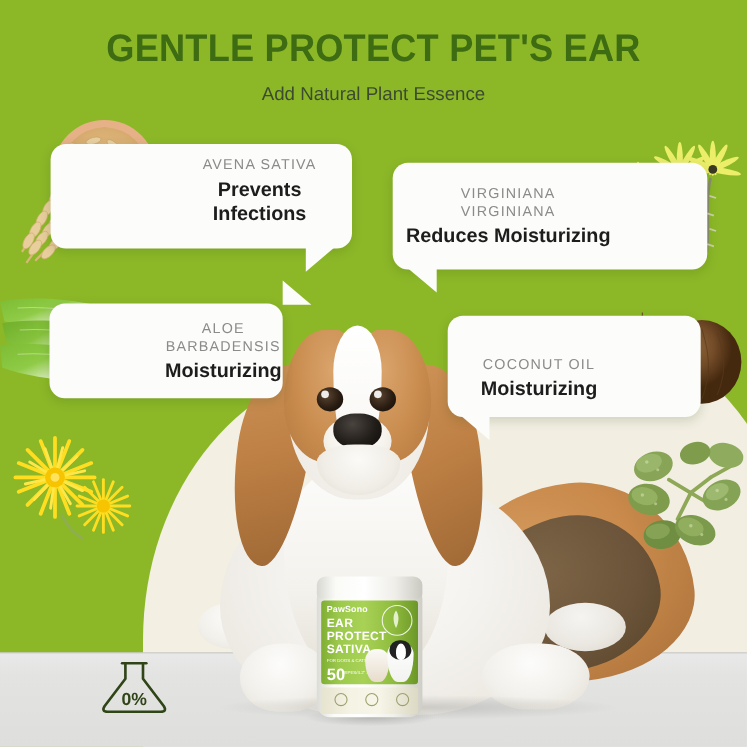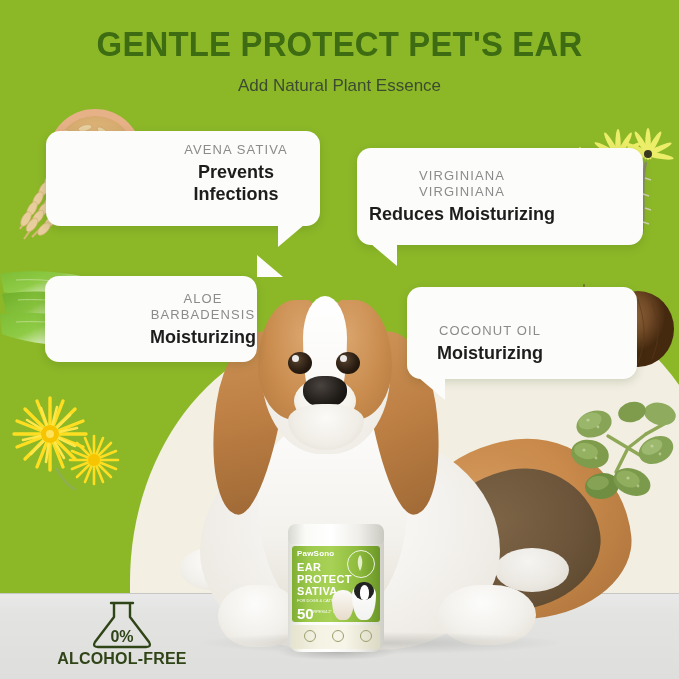--- a/index.html
+++ b/index.html
@@ -678,21 +678,20 @@
 
 
   <div class="badge">
     <svg width="88" height="50" viewBox="0 0 88 50">
       <g fill="none" stroke="#2F4417" stroke-width="2.4" stroke-linejoin="round" stroke-linecap="round">
         <path d="M33 3 L55 3"></path>
         <path d="M36 4 L36 17 L17 42 Q14 47 20 47 L68 47 Q74 47 71 42 L52 17 L52 4"></path>
       </g>
     </svg>
     <div class="pct">0%</div>
-    <div class="caption">ALCOHOL-FREE</div>
   </div>
 
   <div class="jar-shadow"></div>
   <div class="jar">
     <div class="jar-body"></div>
     <div class="jar-lid"></div>
     <div class="jar-label">
       <div class="jar-brand">PawSono</div>
       <div class="jar-seal">
         <svg width="24" height="24" viewBox="0 0 24 24">

